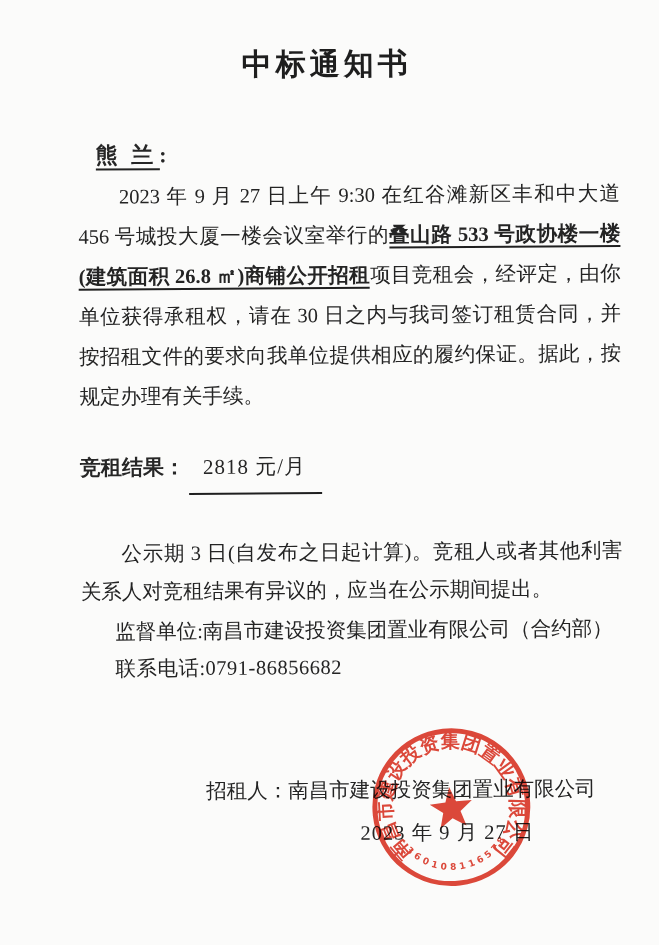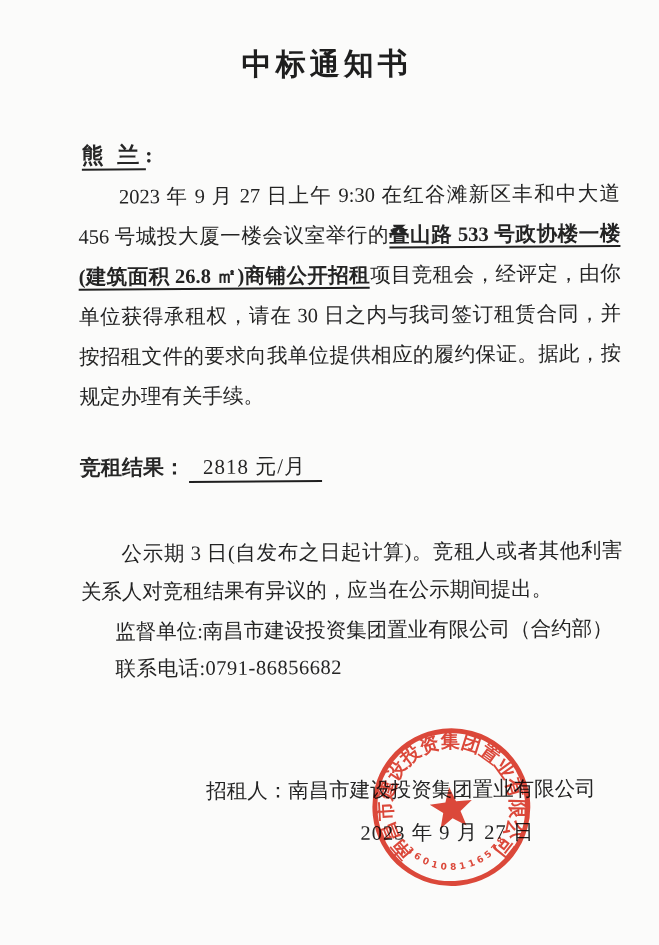--- a/index.html
+++ b/index.html
@@ -27,20 +27,21 @@
   .addressee {
     position: absolute;
     top: 139px; left: 84px;
     font-size: 22px;
     font-weight: 700;
   }
   .addressee .u-name {
     border-bottom: 2.5px solid #222;
     padding: 0 2px 1px 0;
     letter-spacing: 4px;
+    margin-left: 14px;
   }
   .para {
     position: absolute;
     left: 80px; width: 542px;
     font-size: 20.5px;
     line-height: 40px;
     text-align: justify;
     text-indent: 2em;
     color: #242424;
   }
@@ -53,21 +54,21 @@
   }
   .result-line {
     position: absolute;
     top: 452px; left: 80px;
     font-size: 21px;
   }
   .result-label { font-weight: 700; text-align: right; }
   .result-value {
     display: inline-block;
     border-bottom: 2.5px solid #1f1f1f;
-    padding: 0 16px 0 14px;
+    padding: 0 16px 12px 14px;
     margin-left: 4px;
     letter-spacing: 1px;
   }
   .info-line {
     position: absolute;
     left: 114px;
     font-size: 20.5px;
     color: #242424;
   }
   .supervisor-line { top: 616px; }

